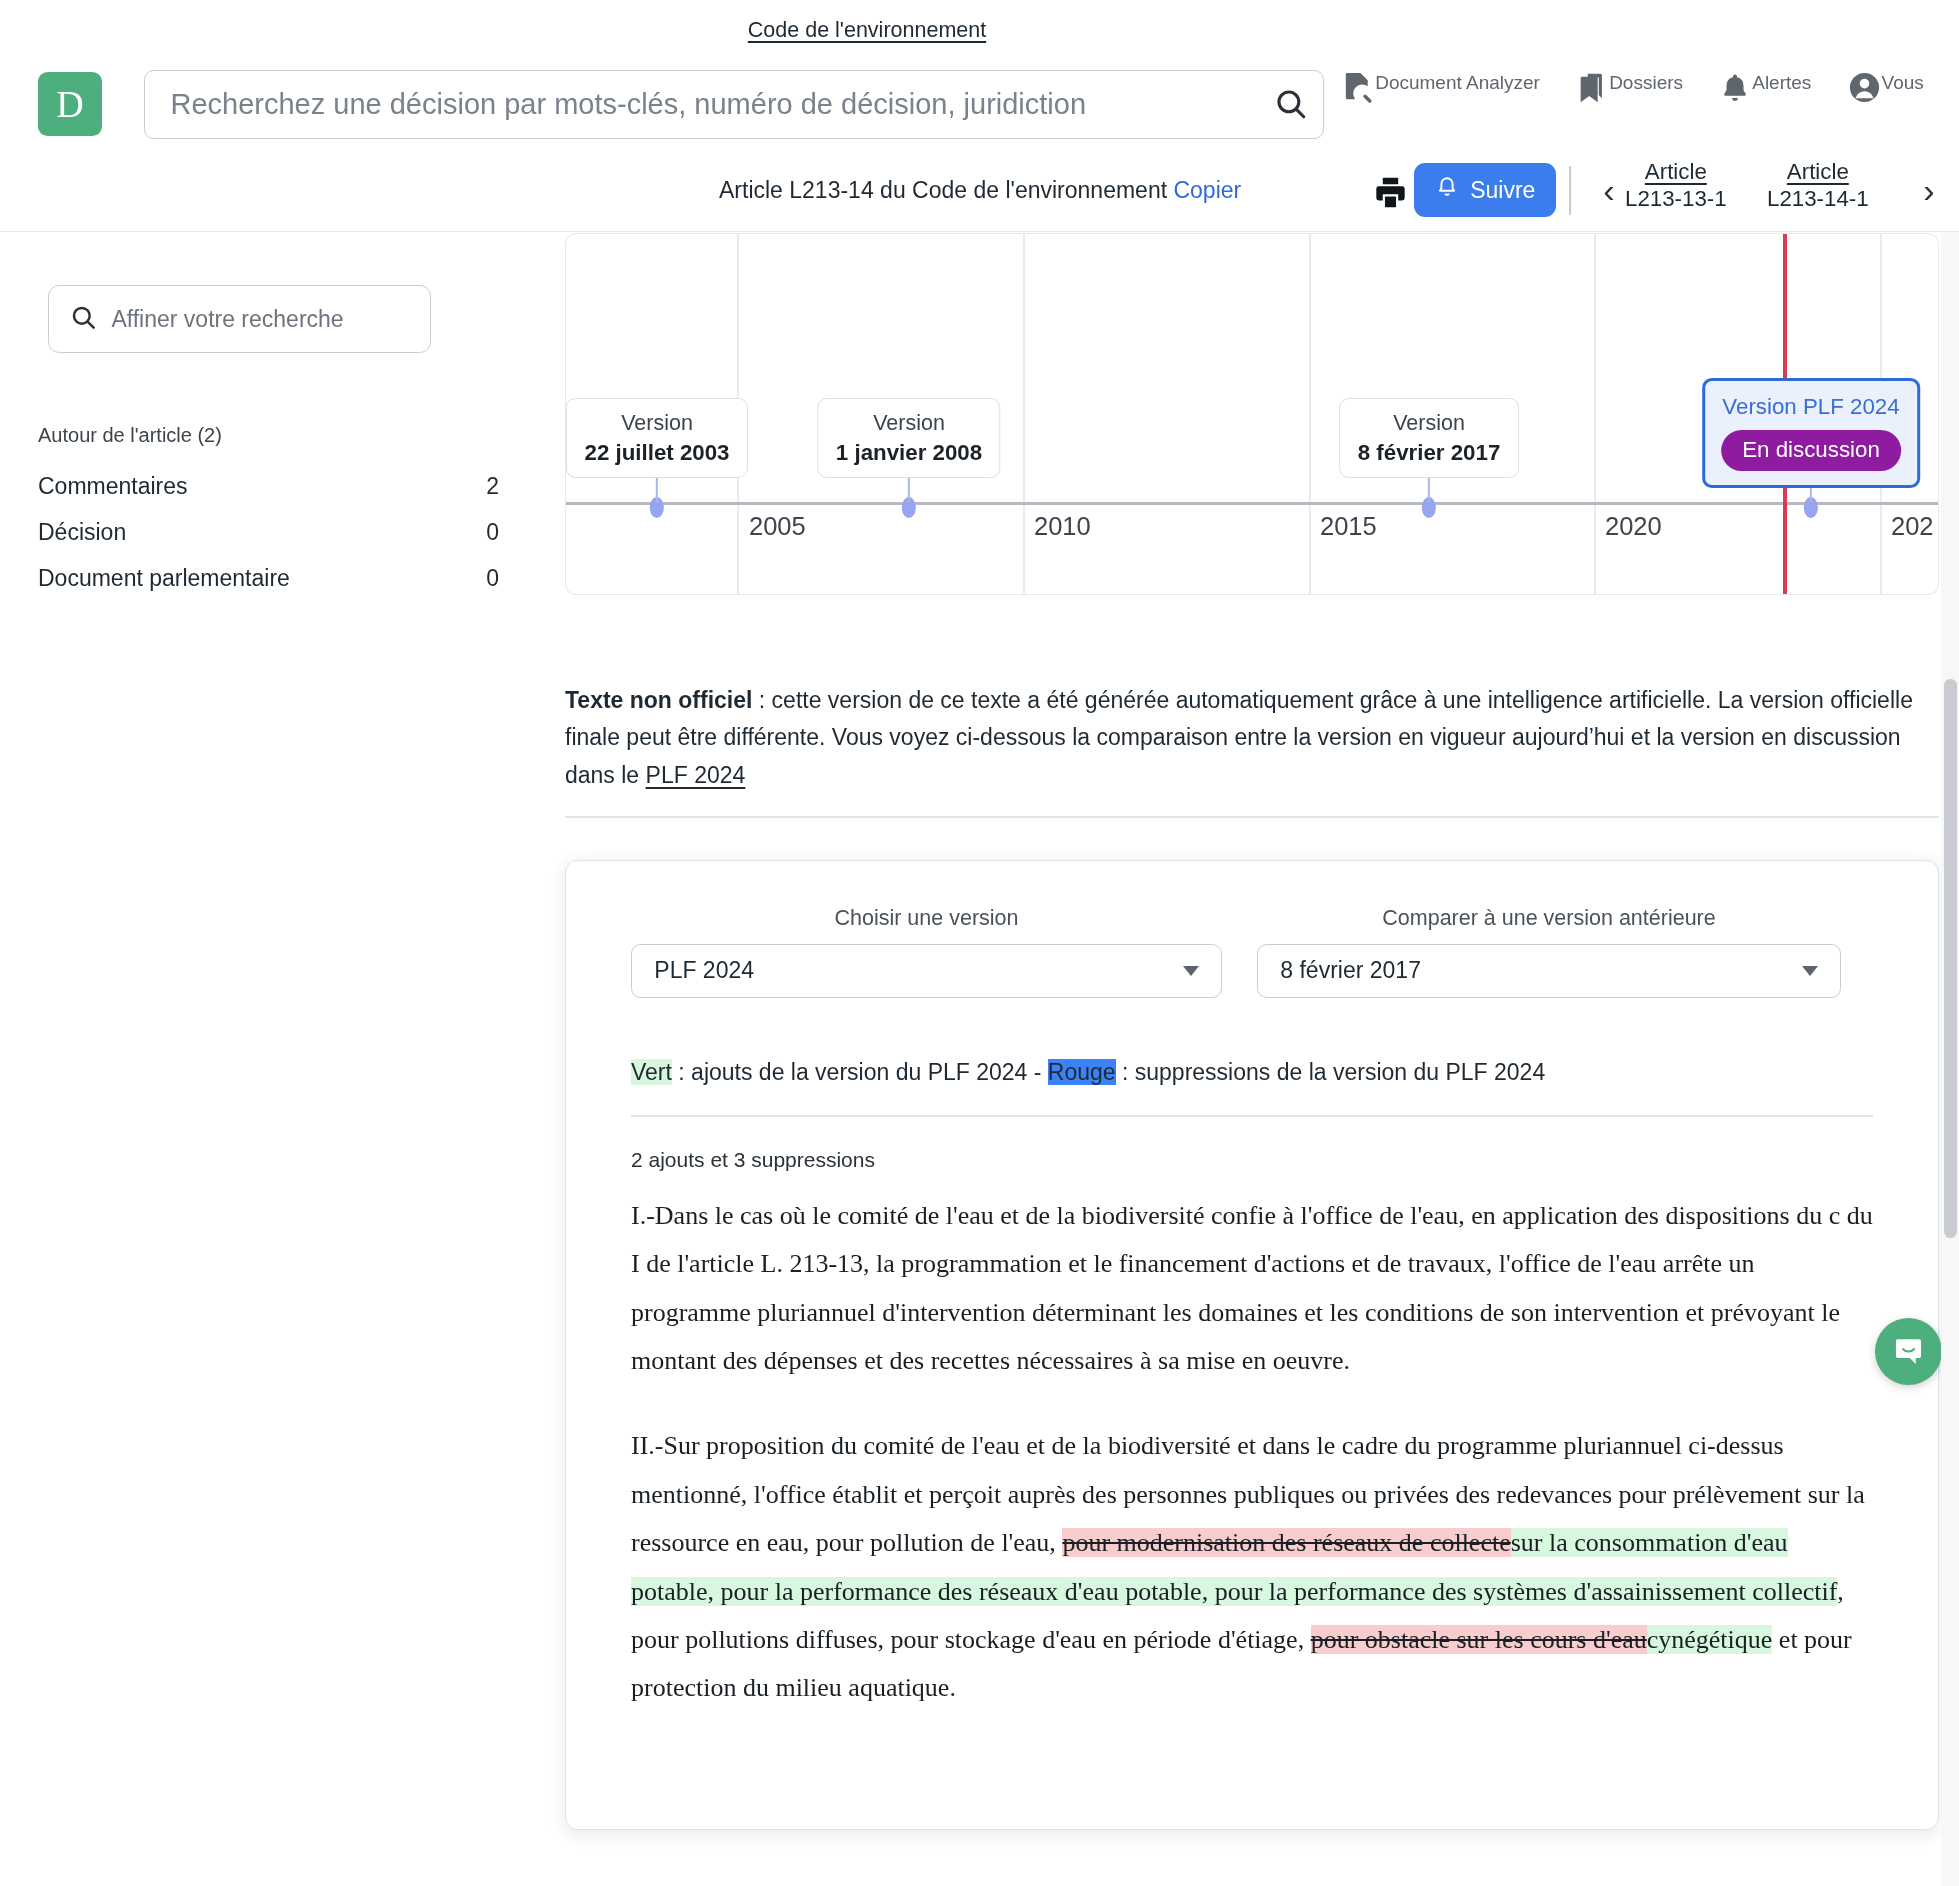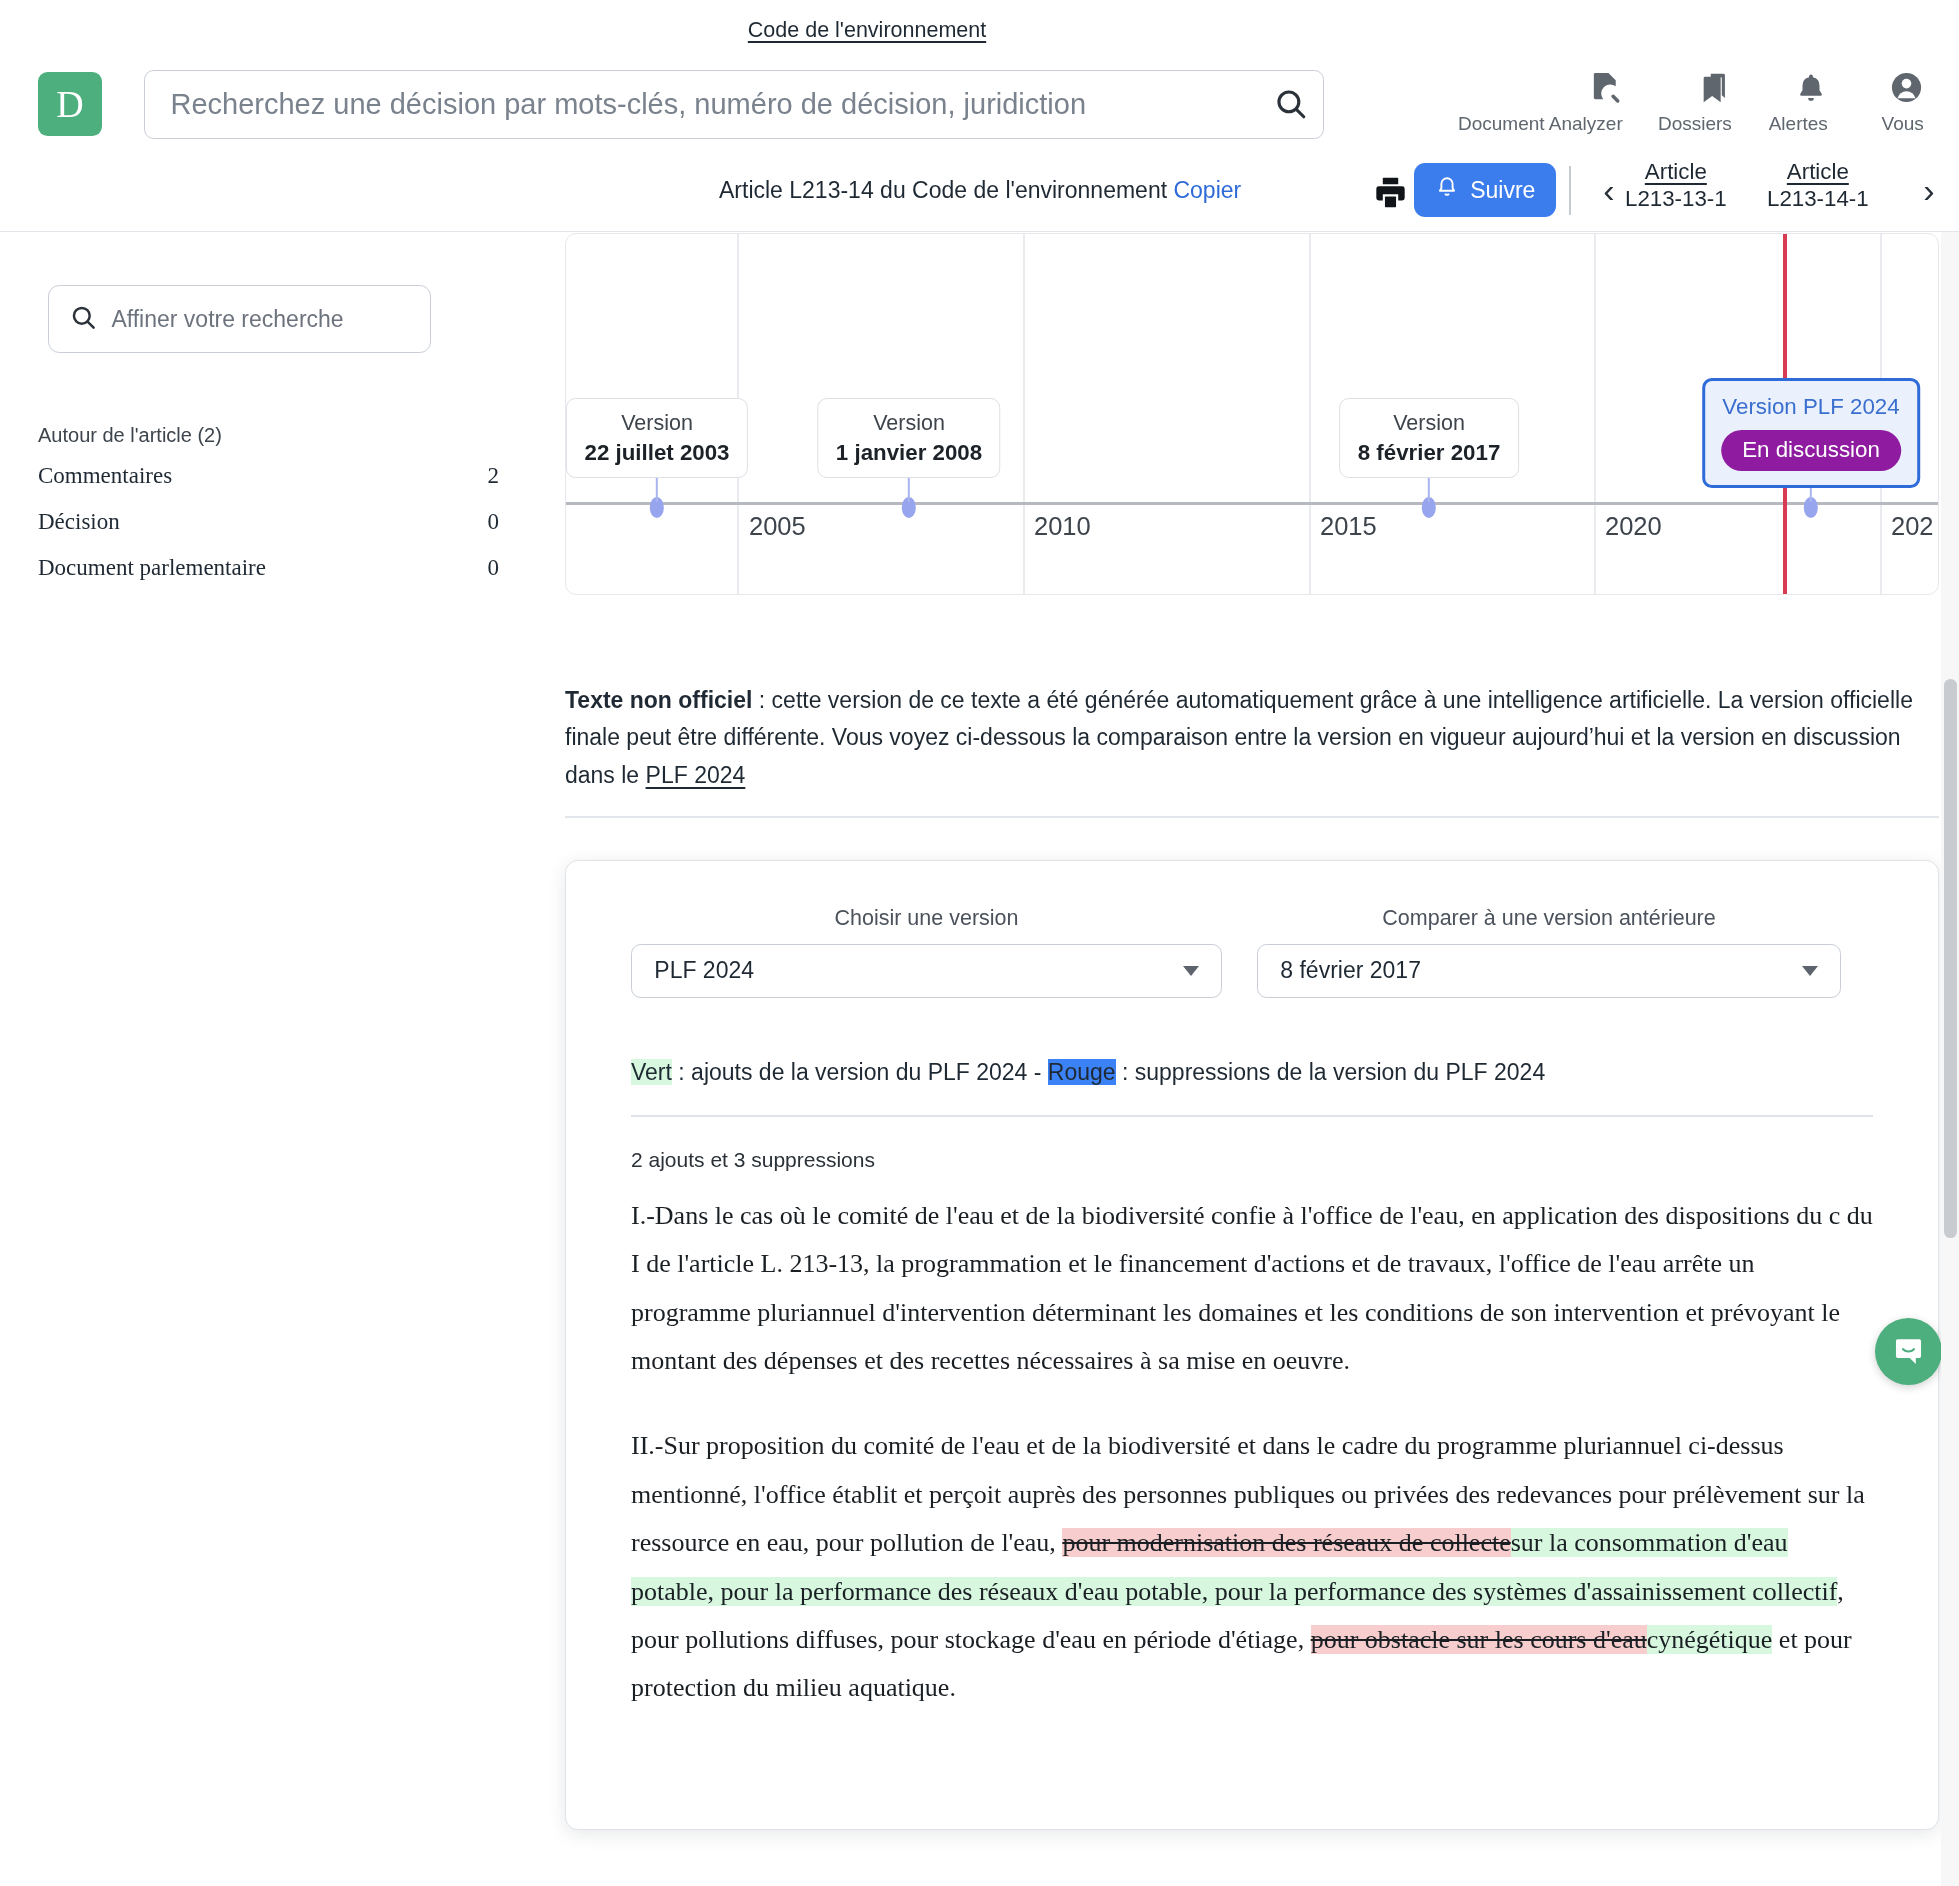--- a/index.html
+++ b/index.html
@@ -46,21 +46,21 @@
   }
   .search-input::placeholder { color:#7a828d; }
   .search-icon-btn {
     width:64px; height:64px; display:flex; align-items:center; justify-content:center;
     cursor:pointer; background:transparent; border:none;
   }
 
   .nav-icons { position:absolute; right:17.6px; top:6.4px; display:flex; align-items:flex-start; }
   .nav-item {
     width:auto; min-width:96px; padding:0 17.6px;
-    display:flex; flex-direction:column; align-items:flex-end; cursor:pointer;
+    display:flex; flex-direction:row; align-items:flex-start; cursor:pointer;
   }
   .nav-item .glyph { height:41px; display:flex; align-items:center; justify-content:center; }
   .nav-item .lbl { font-size:19px; color:#5f666e; margin-top:4.8px; white-space:nowrap; }
 
   
   .header-sub {
     position:absolute; top:153px; left:0; width:1959px; height:79px;
     border-bottom:1.6px solid #e2e5ea;
     display:flex; align-items:center;
   }
@@ -107,22 +107,22 @@
   .refine-input {
     border:none; outline:none; background:transparent;
     font-size:23px; color:#454c55; flex:1; font-family:"Liberation Sans", sans-serif;
   }
   .refine-input::placeholder { color:#6c737d; }
   .sb-section-title {
     position:absolute; left:38px; top:192px; font-size:20px; color:#3d444c;
   }
   .sb-list { position:absolute; left:38px; top:231px; width:461px; }
   .sb-row {
-    display:flex; justify-content:space-between; align-items:flex-start;
-    height:46px; font-size:23px; color:#1f2933; cursor:pointer;font-family:Liberation Serif, serif;
+    display:flex; justify-content:space-between; align-items:center;
+    height:46px; font-size:23px; color:#1f2933; cursor:pointer;
   }
   .sb-row .cnt { font-size:23px; color:#1f2933; }
 
   
   .timeline-card {
     position:absolute; left:565px; top:233px; width:1374px; height:362px;
     border:1.6px solid #e6e8ec; border-radius:11.2px; background:#fff; overflow:hidden;
   }
   .tl-gridline { position:absolute; top:0; bottom:0; width:1.6px; background:#e9ebee; }
   .tl-axis { position:absolute; left:0; right:0; height:3.2px; background:#b6bac0; top:268px; }

